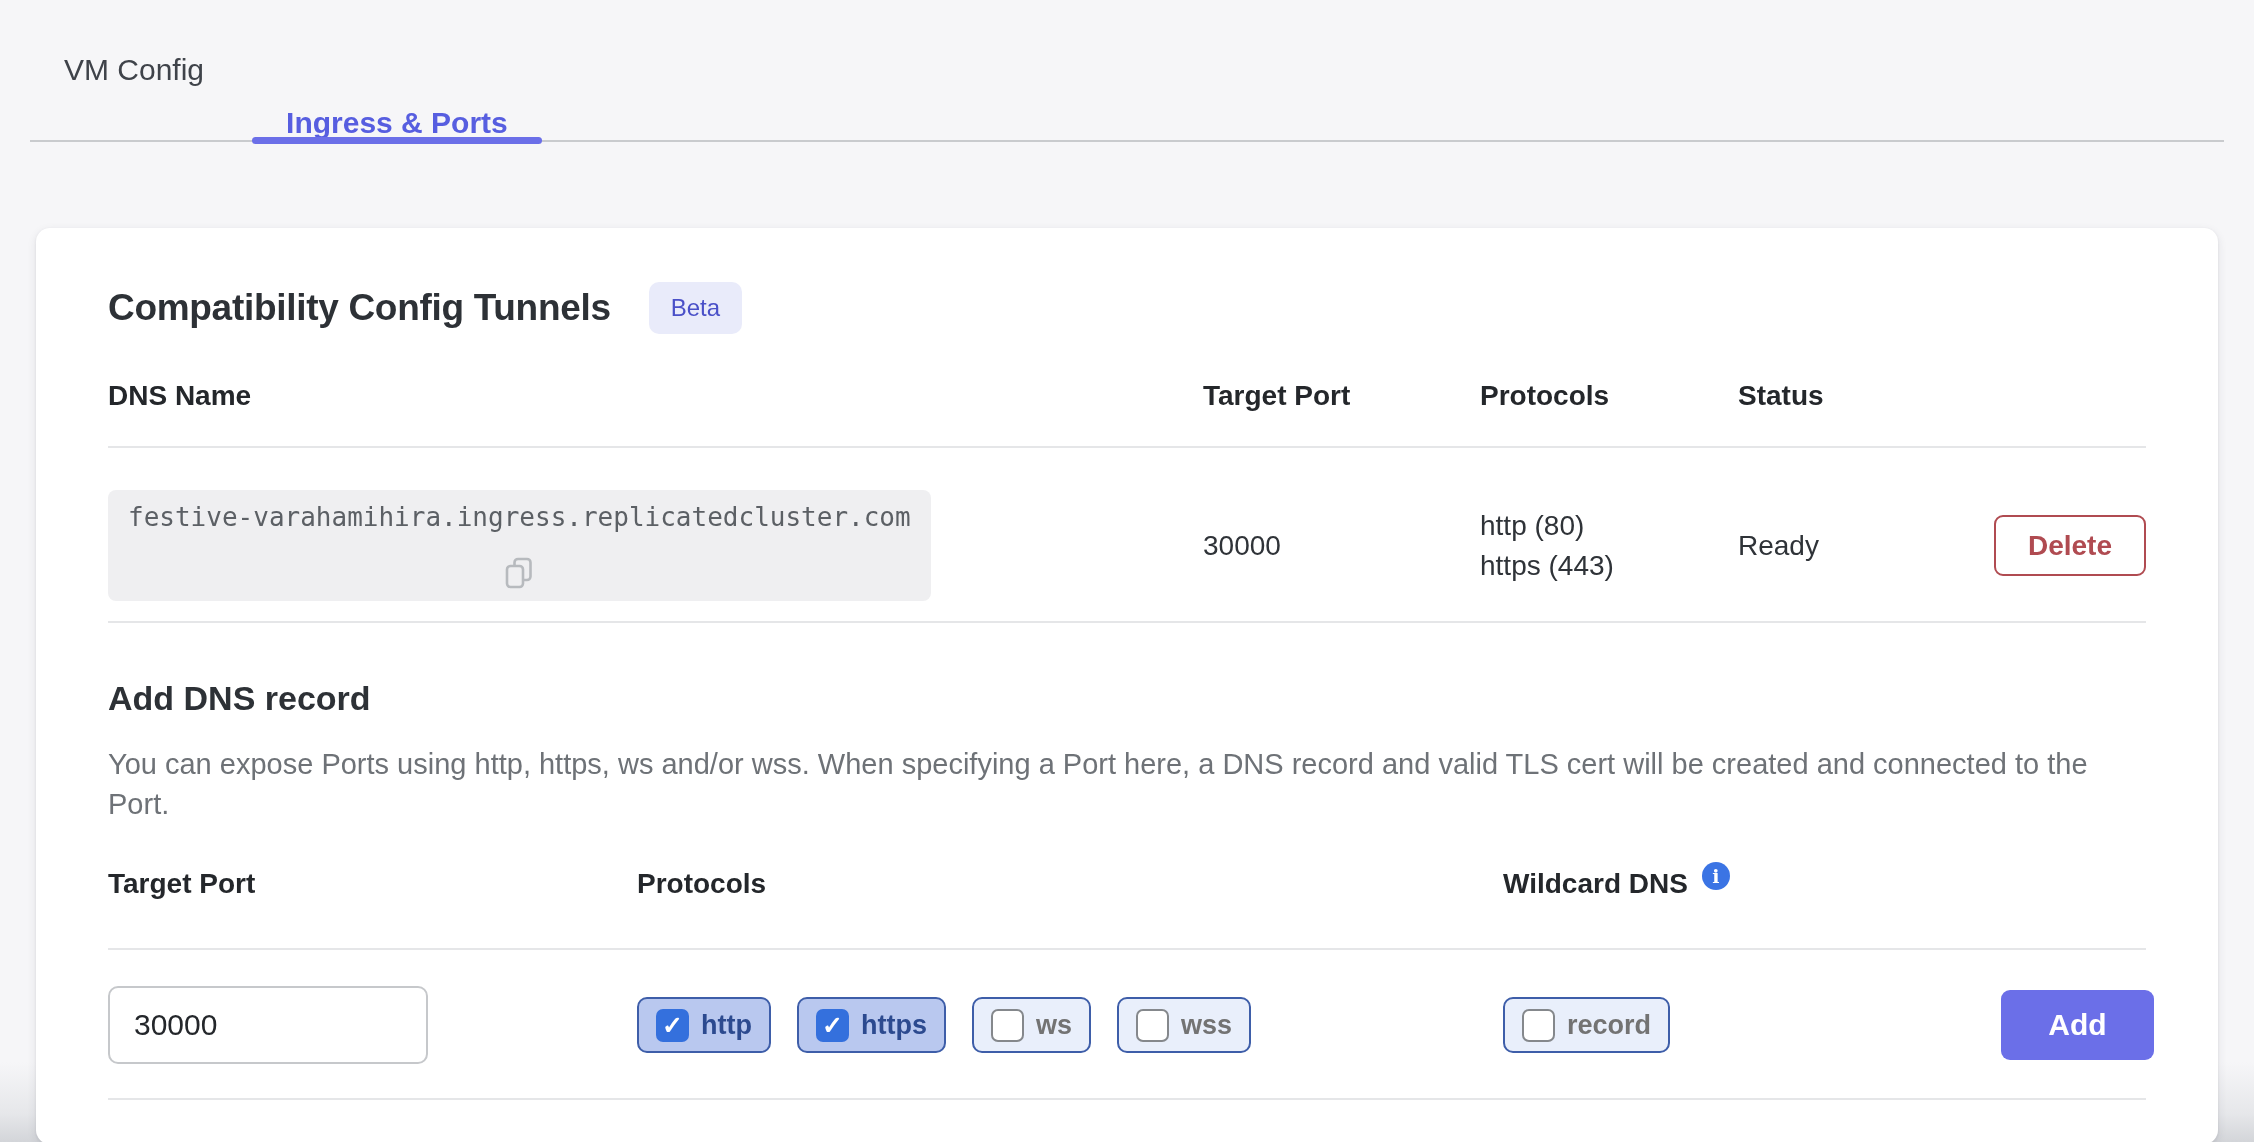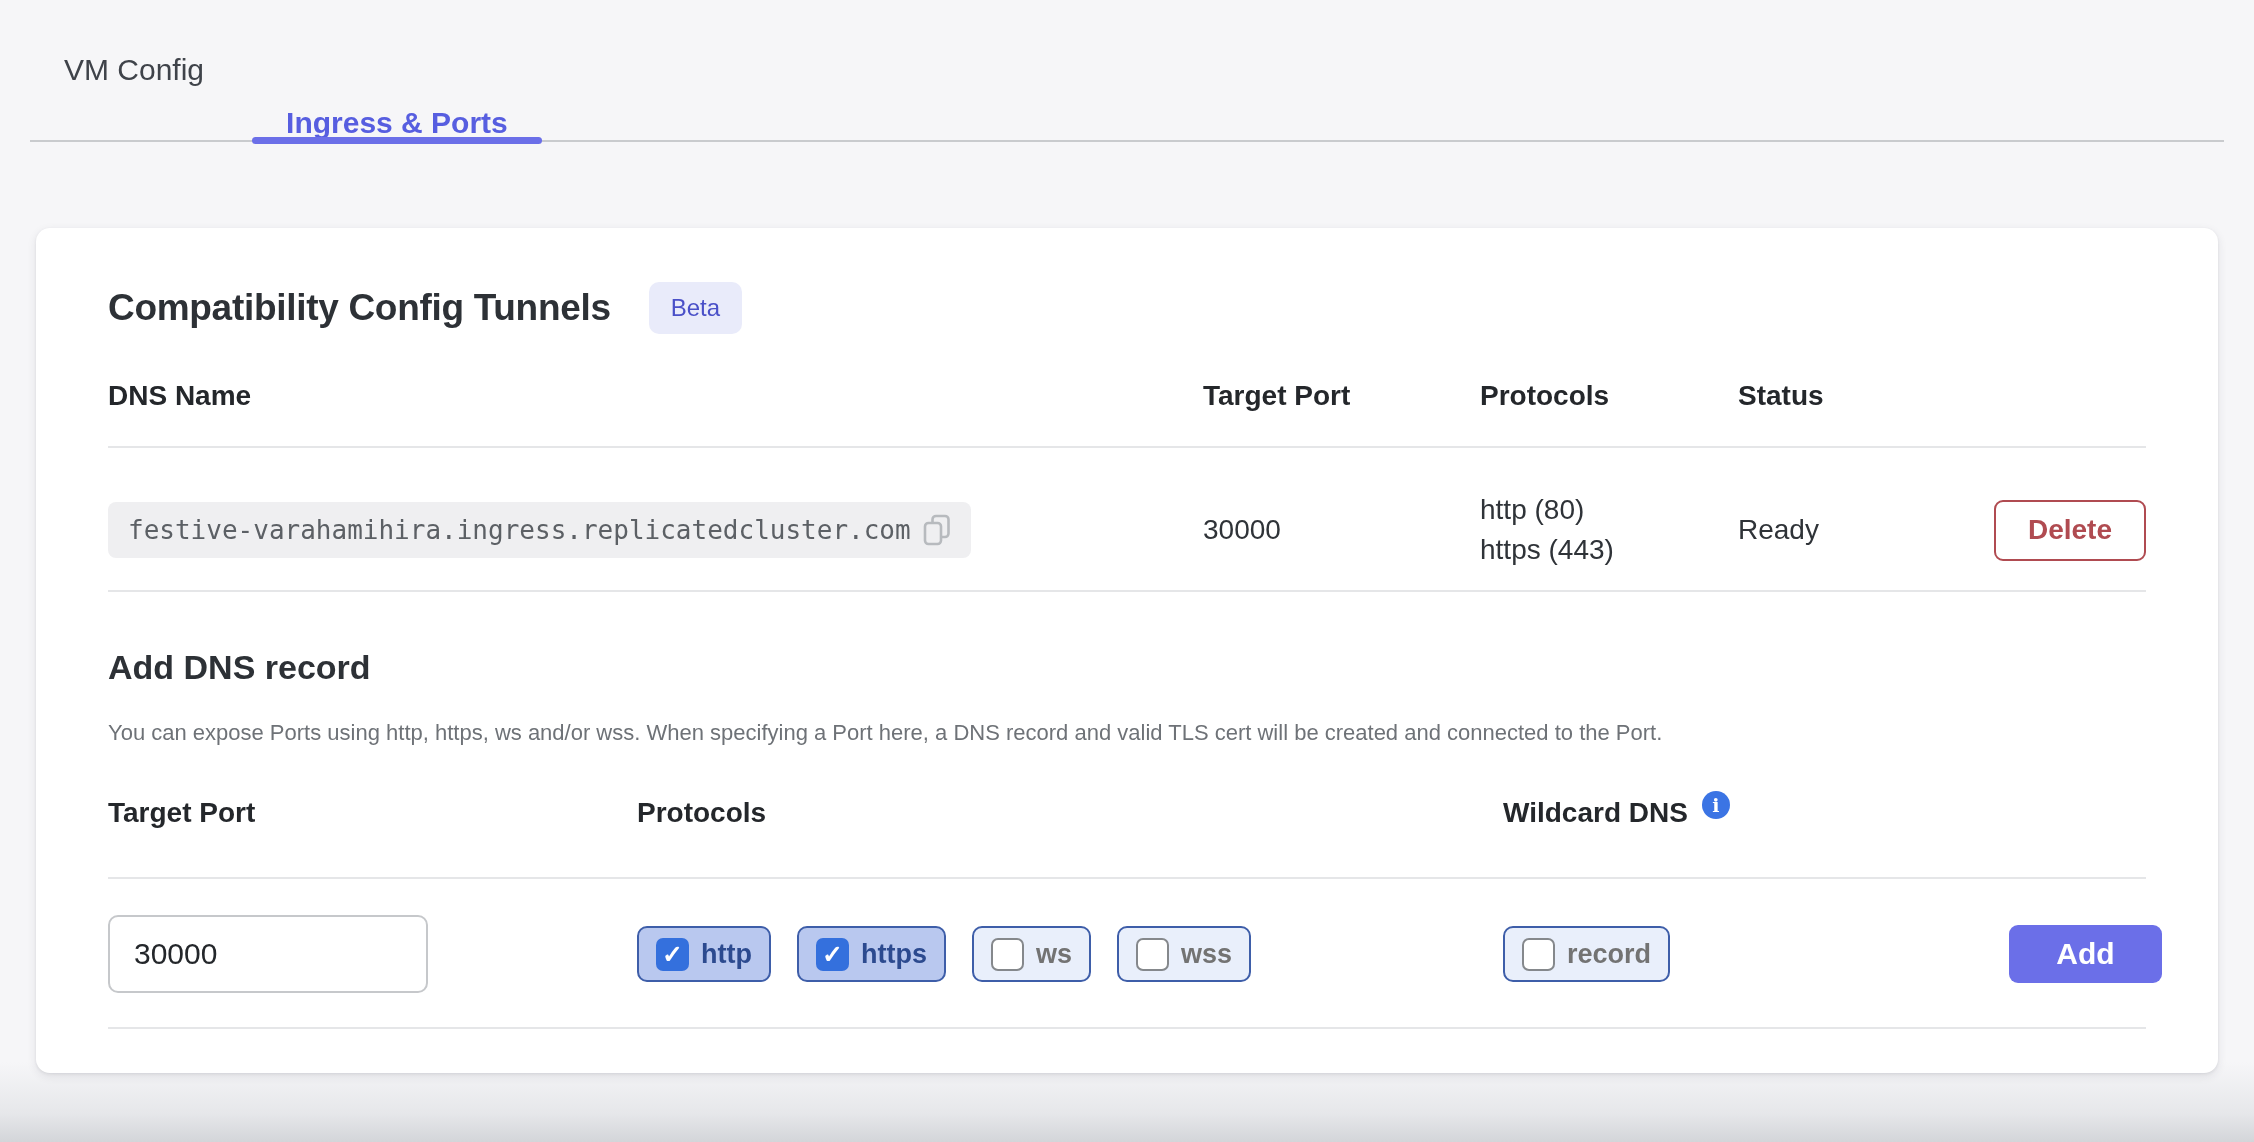--- a/index.html
+++ b/index.html
@@ -30,32 +30,32 @@
                 padding:12px 22px; border-radius:10px; }
 
   
   .tbl { margin-top:46px; }
   .tbl-grid { display:grid; grid-template-columns:1fr 277px 258px 248px 160px; align-items:center; }
   .tbl-head { padding-bottom:34px; border-bottom:2px solid #e5e6e8; }
   .tbl-head .hcell { font-size:28px; font-weight:700; color:#24272b; }
   .tbl-row { padding:42px 0 20px 0; border-bottom:2px solid #e5e6e8; }
   .cell { font-size:28px; color:#2f3338; }
   .proto-lines { line-height:40px; }
-  .dns-chip { display:inline-flex; align-items:center; gap:12px; background:#efeff1;
-              border-radius:8px; padding:12px 20px; }
+  .dns-chip { display:inline-flex; align-items:center; gap:25px; background:#efeff1;
+              border-radius:8px; padding:12px 20px;flex-direction:column; }
   .dns-text { font-family:"DejaVu Sans Mono", monospace; font-size:26px; color:#5c6065; }
   .copy-btn { display:inline-flex; cursor:pointer; }
   .actions { text-align:right; }
   .delete-btn { background:#ffffff; border:2.5px solid #b04b51; color:#b04b51;
                 font-size:28px; font-weight:700; border-radius:9px; width:152px; height:61px;
                 cursor:pointer; font-family:inherit; }
 
   
   .section-title { margin-top:56px; font-size:34px; font-weight:600; color:#2d3136; }
-  .section-desc { margin-top:26px; font-size:22px; line-height:40px; color:#6e7277; }
+  .section-desc { margin-top:26px; font-size:29px; line-height:40px; color:#6e7277; }
 
   .form-grid { display:grid; grid-template-columns:529px 866px 498px 1fr; align-items:center; }
   .form-head { margin-top:44px; padding-bottom:48px; border-bottom:2px solid #e5e6e8; }
   .form-head .hcell { font-size:28px; font-weight:700; color:#24272b; display:flex; align-items:center; }
   .info-icon { display:inline-flex; align-items:center; justify-content:center;
                width:28px; height:28px; border-radius:50%; background:#3b74e4; color:#ffffff;
                font-size:19px; font-weight:700; margin-left:14px; position:relative; top:-8px;
                cursor:pointer; font-family:"DejaVu Serif", serif; }
   .form-row { padding:36px 0 34px 0; border-bottom:2px solid #e5e6e8; }
 
@@ -71,22 +71,22 @@
   .chip.unchecked { background:#e9effb; }
   .chip.unchecked .chip-label { color:#737373;text-align:right; }
   .chip-label { font-size:27px; font-weight:700; }
   .cbox { width:33px; height:33px; border-radius:7px; display:inline-flex;
           align-items:center; justify-content:center; }
   .cbox.on { background:#3470dd; color:#ffffff; font-size:25px; font-weight:700; }
   .cbox.off { background:#ffffff; border:2.5px solid #85888c; }
 
   .add-col { text-align:right; }
   .add-btn { background:#6b6fe8; color:#ffffff; border:none; border-radius:9px;
-             width:153px; height:58px; font-size:30px; font-weight:700; cursor:pointer;
-             font-family:inherit;margin-left:8px; }
+             width:153px; height:70px; font-size:30px; font-weight:700; cursor:pointer;
+             font-family:inherit; }
 </style>
 </head>
 <body>
 
 <div class="tabbar">
   <div class="tab">
     <span>VM Config</span>
   </div>
   <div class="tab active">
     <span>Ingress &amp; Ports</span>

